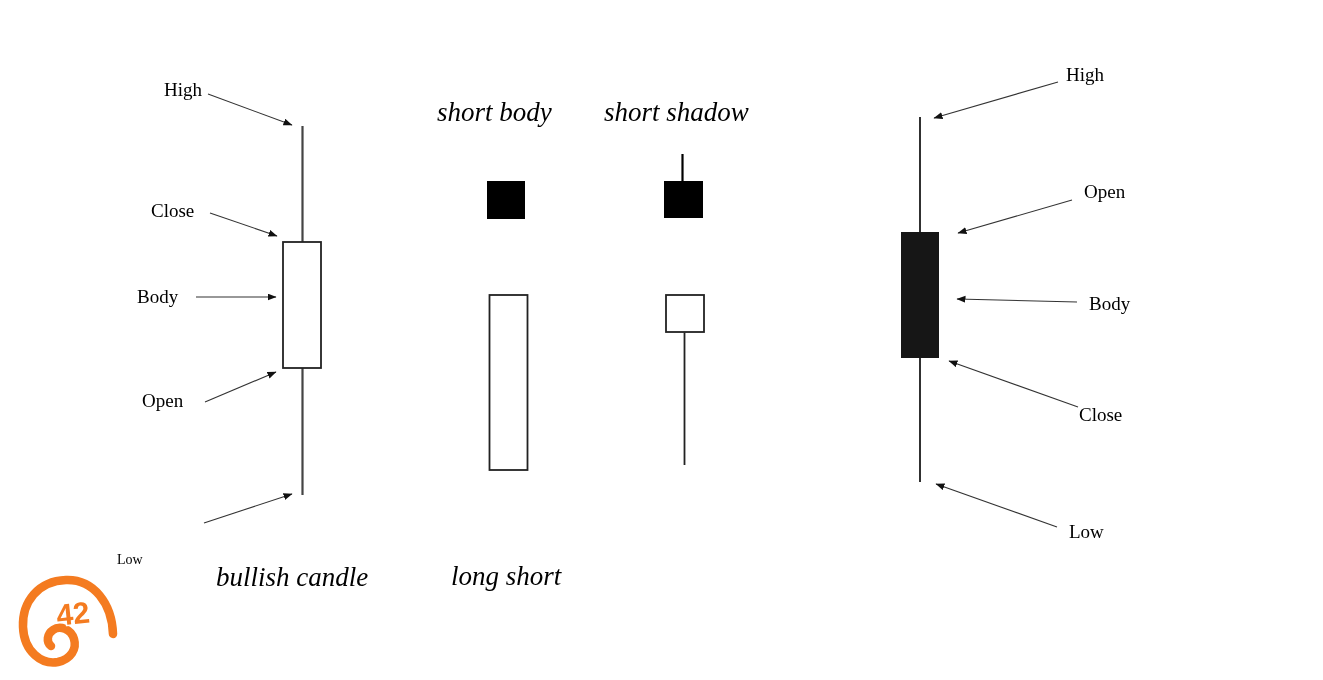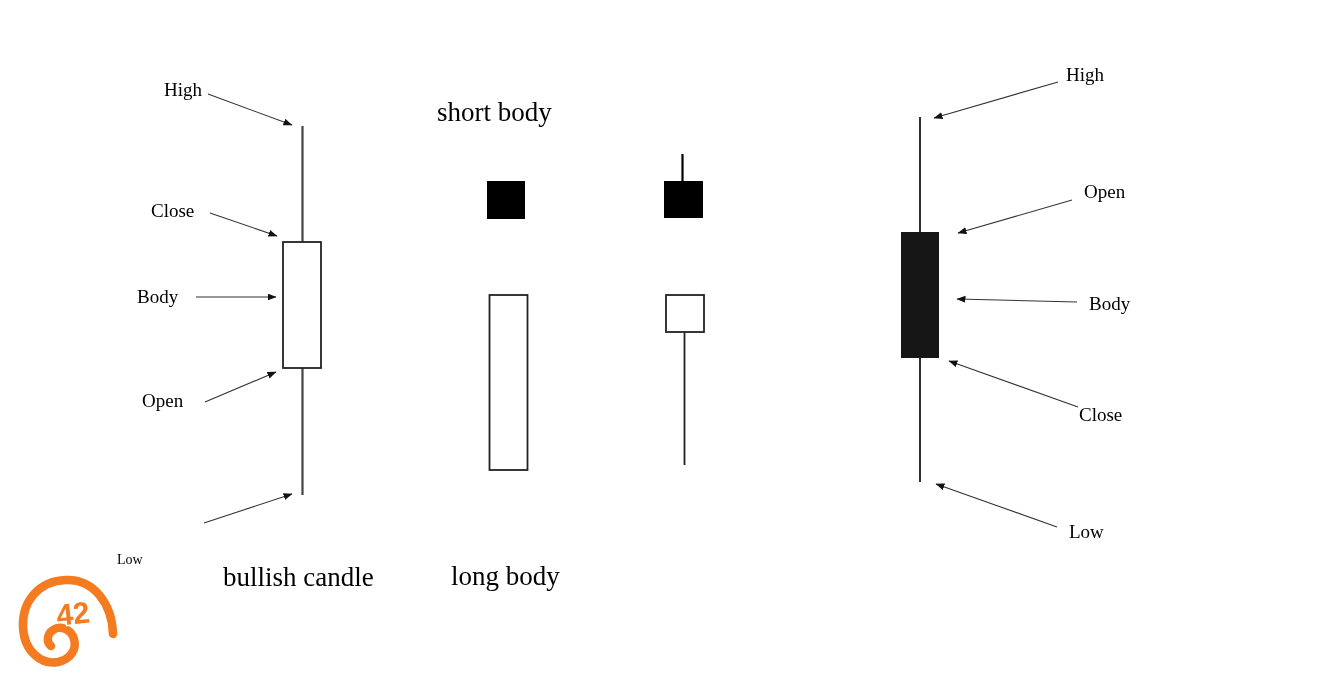--- a/index.html
+++ b/index.html
@@ -24,20 +24,21 @@
     line-height:1;
     color:#000;
     white-space:nowrap;
   }
   .cap{
     position:absolute;
     font-size:27px;
     line-height:1.1;
     color:#000;
     white-space:nowrap;
+    font-style:italic;
   }
 </style>
 </head>
 <body>
 
 <div id="stage">
 
   <svg id="diagram-svg" width="1323" height="680" viewBox="0 0 1323 680">
     <defs>
       <marker id="arrowhead" markerWidth="10" markerHeight="8" refX="8.5" refY="3.5" orient="auto" markerUnits="userSpaceOnUse">
@@ -87,24 +88,25 @@
                C 47 634, 46 642, 51 646" fill="none" stroke="#F47B20" stroke-width="8.5" stroke-linecap="round"></path>
       <text x="73" y="624" text-anchor="middle" font-family="Liberation Sans, sans-serif" font-weight="bold" font-size="30" fill="#F47B20" stroke="#ffffff" stroke-width="3" paint-order="stroke" transform="rotate(-6 73 614)">42</text>
     </g>
   </svg>
 
   <div class="lbl" style="left:164px;top:80px">High</div>
   <div class="lbl" style="left:151px;top:201px">Close</div>
   <div class="lbl" style="left:137px;top:287px">Body</div>
   <div class="lbl" style="left:142px;top:391px">Open</div>
   <div class="lbl-sm" style="left:117px;top:553px">Low</div>
-  <div class="cap" style="left:223px;top:563px">bullish candle</div>
+  <div class="cap" style="left:216px;top:563px">bullish candle</div>
 
   <div class="cap" style="left:437px;top:98px">short body</div>
-  <div class="cap" style="left:451px;top:562px">long body</div>
+  <div class="cap" style="left:604px;top:98px">short shadow</div>
+  <div class="cap" style="left:451px;top:562px">long short</div>
 
   <div class="lbl" style="left:1066px;top:65px">High</div>
   <div class="lbl" style="left:1084px;top:182px">Open</div>
   <div class="lbl" style="left:1089px;top:294px">Body</div>
   <div class="lbl" style="left:1079px;top:405px">Close</div>
   <div class="lbl" style="left:1069px;top:522px">Low</div>
 
 </div>
 
 </body></html>

